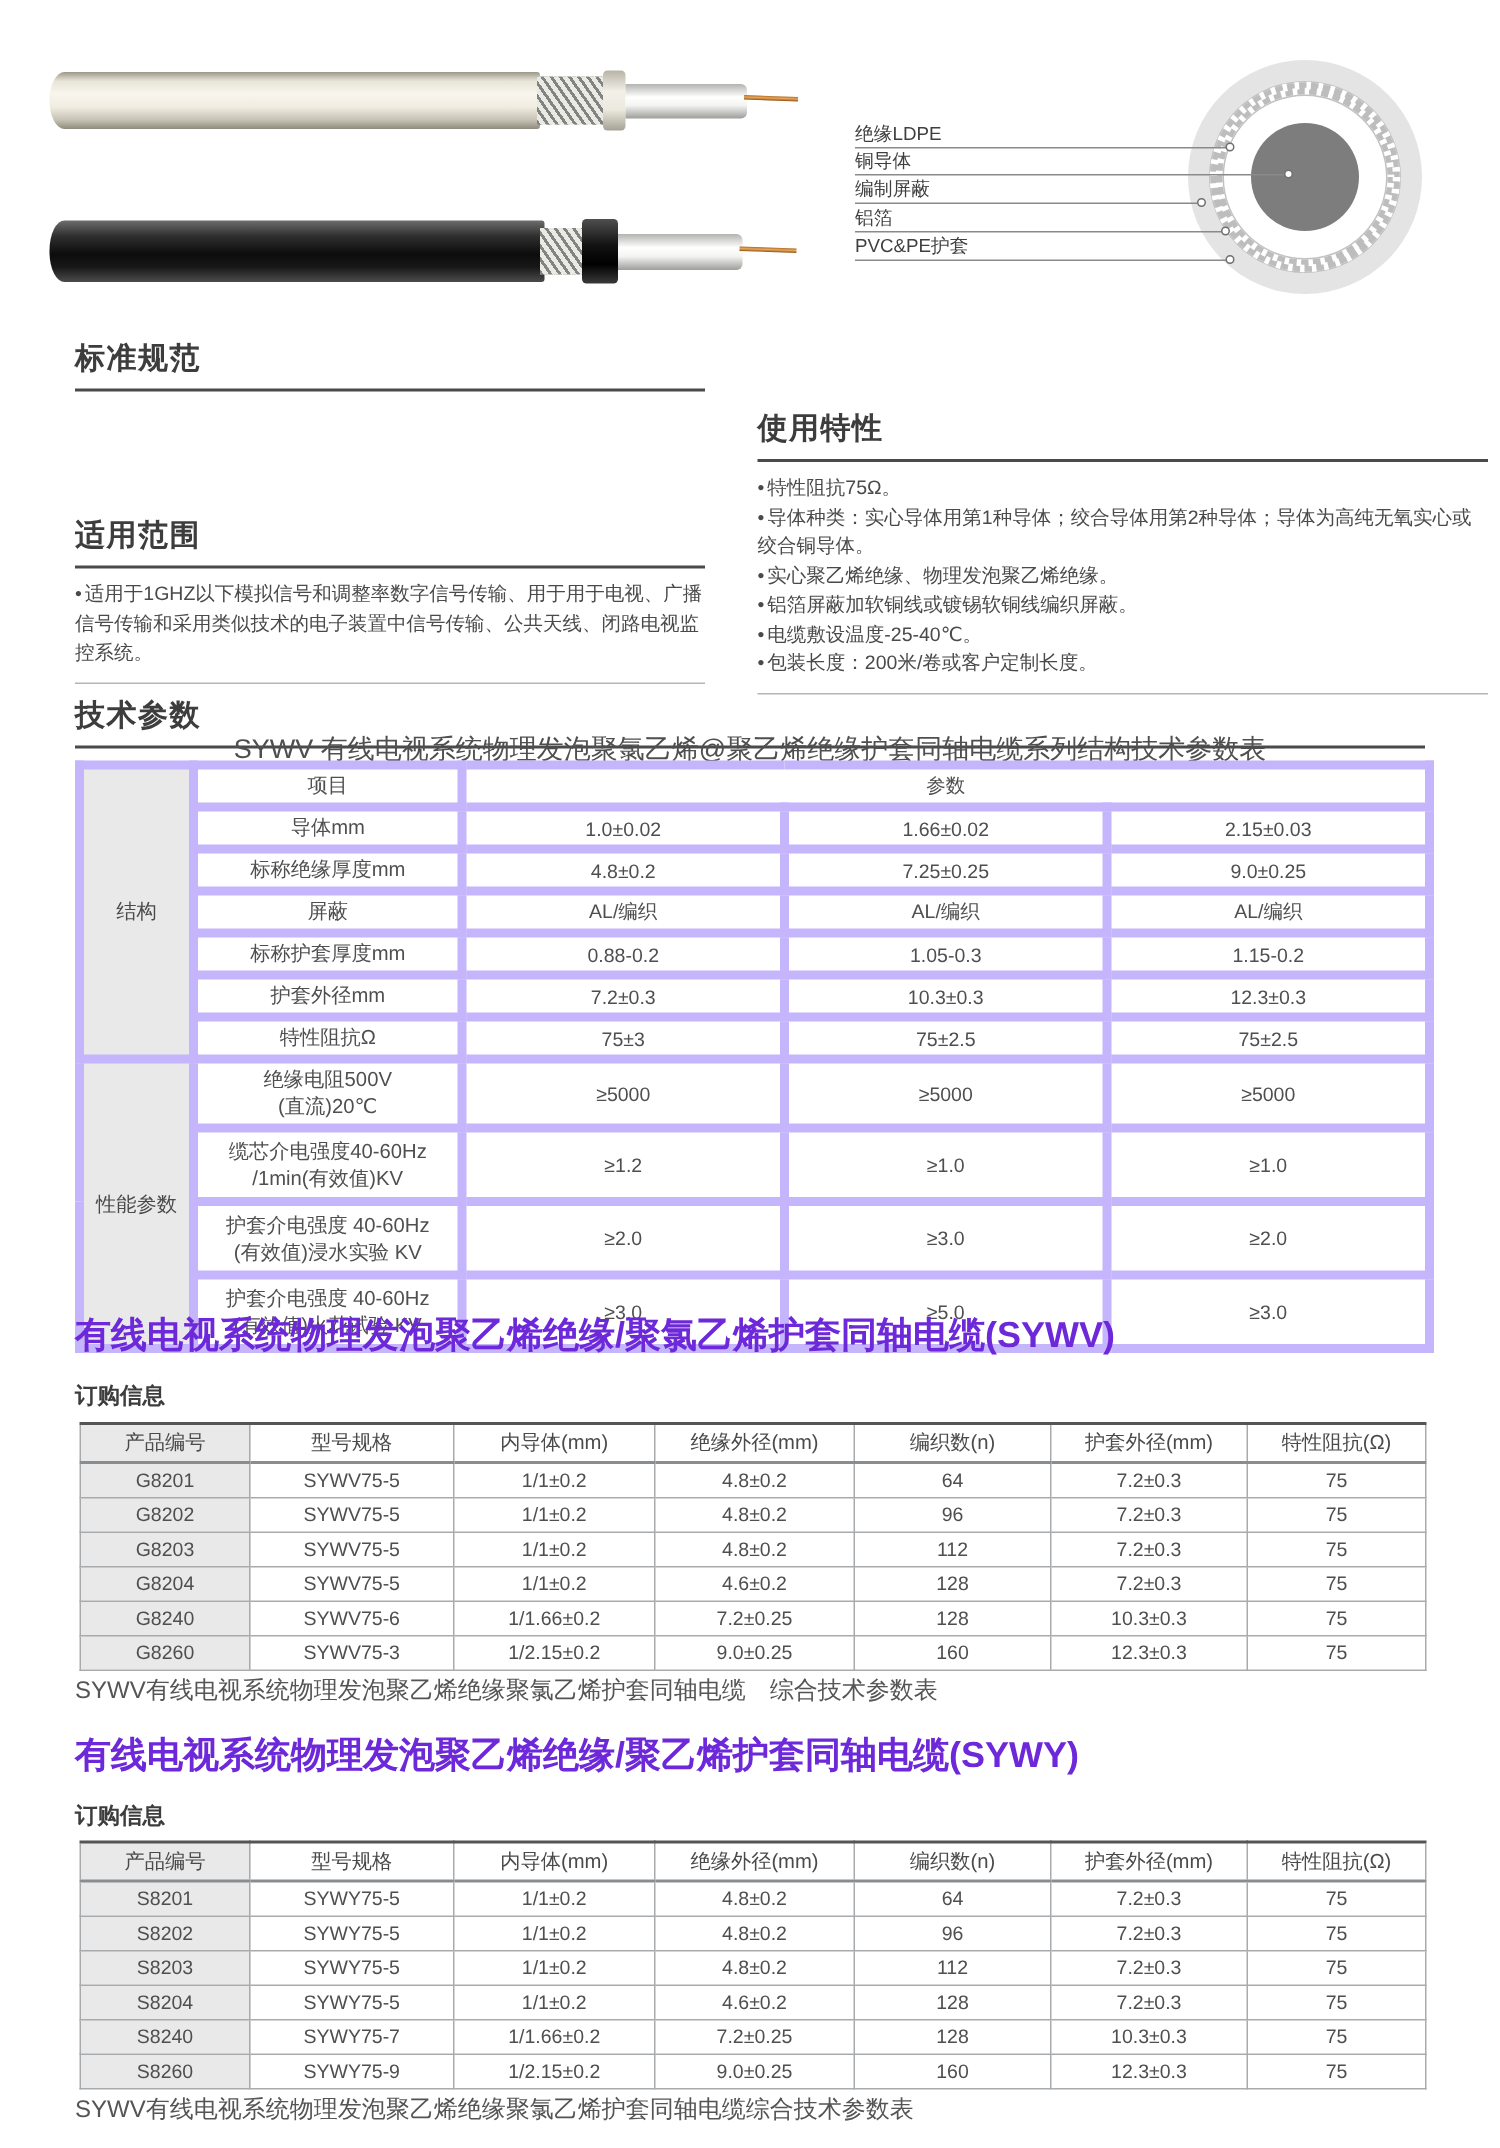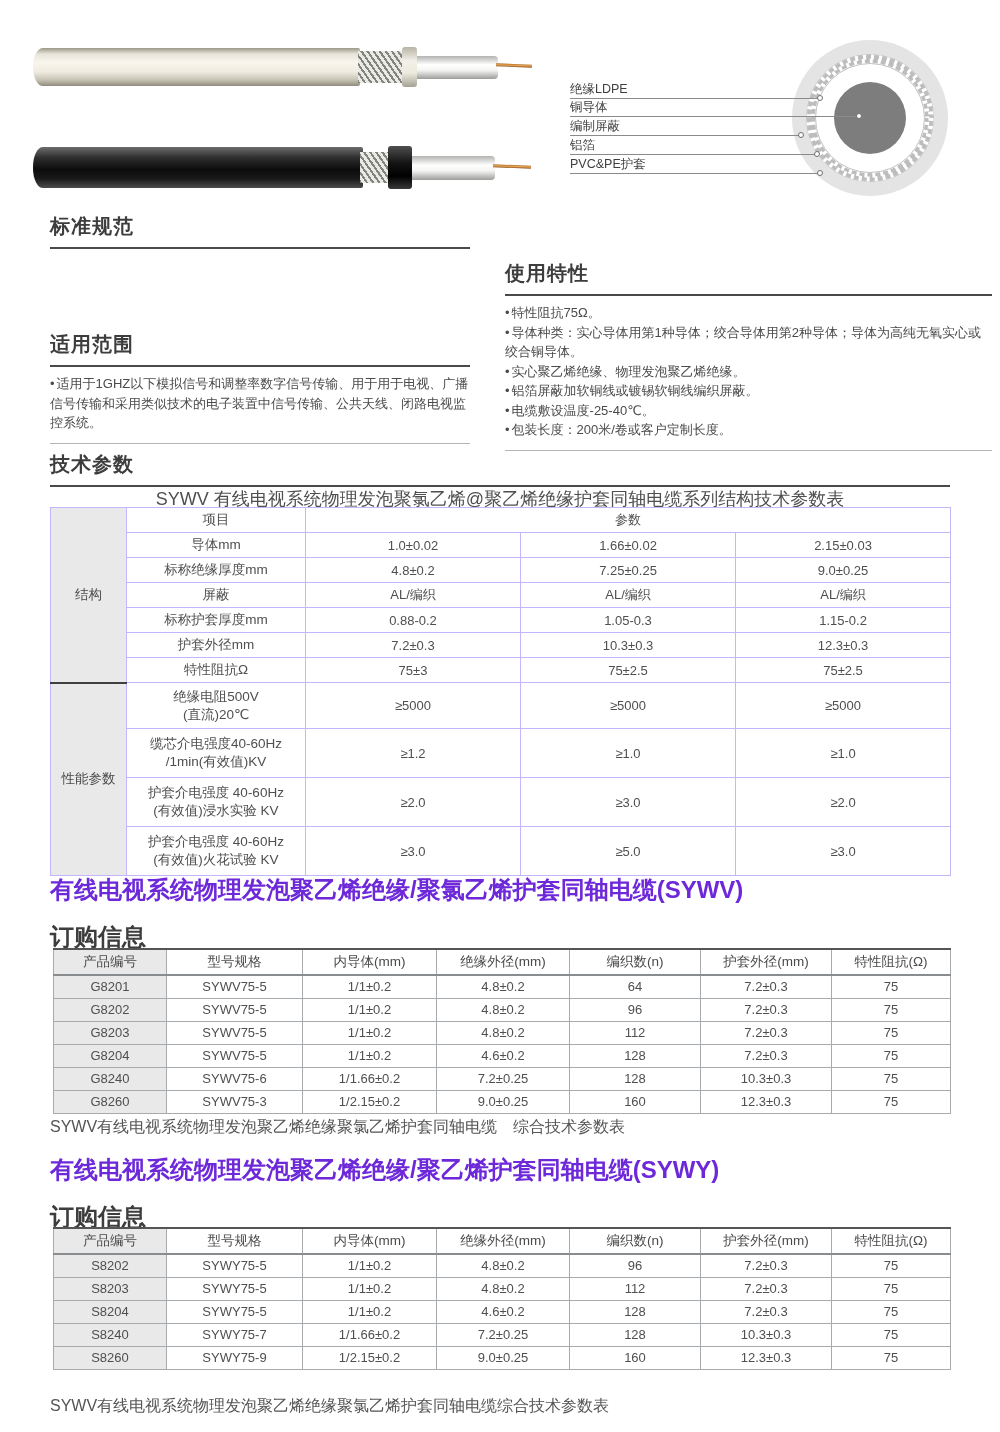--- a/index.html
+++ b/index.html
@@ -45,49 +45,49 @@
      border-bottom:1px solid #8a8a8a; }
   .diag-label::after { content:""; position:absolute; right:-2px; bottom:-3px; width:4px; height:4px;
      background:#fff; border:1px solid #6f6f6f; border-radius:50%; }
   .dl0 { top:81px;  width:251px; }
   .dl1 { top:99px;  width:290px; }
   .dl2 { top:118px; width:232px; }
   .dl3 { top:137px; width:248px; }
   .dl4 { top:156px; width:251px; }
 
   
-  .sec { position:absolute; }
+  .sec { position:absolute;margin-top:12px; }
   .sec-title { font-size:20px; font-weight:600; color:#3d3d3d; letter-spacing:1px; padding-bottom:7px;
      border-bottom:2px solid #4a4a4a; }
   .sec-body { padding:7px 0 10px 0; border-bottom:1px solid #b5b5b5; }
   .bullet { font-size:13px; color:#4a4a4a; line-height:1.5; }
   .bullet::before { content:"•"; margin-right:2px; }
   #sec-standard { left:50px; top:213px; width:420px; }
   #sec-usage    { left:505px; top:260px; width:487px; }
   #sec-scope    { left:50px;  top:331px; width:420px; }
   #sec-tech-head{ left:50px;  top:451px; width:900px; }
 
   
   #tech-title { position:absolute; left:50px; top:487px; width:900px; text-align:center;
      font-size:18px; color:#4f4f4f; }
   #tech-table { position:absolute; left:50px; top:507px; width:900px; border-collapse:collapse;
      table-layout:fixed; }
-  #tech-table td { border:1px solid #c4b5fd; font-size:13px; color:#4f4f4f; text-align:center;
+  #tech-table td { border:6px solid #c4b5fd; font-size:13px; color:#4f4f4f; text-align:center;
      vertical-align:middle; padding:2px 4px; }
   #tech-table .grp { background:#e9e9e9; font-size:13.5px; color:#4a4a4a; }
   #tech-table .grp-perf { border-top:2px solid #404040; }
   #tech-table .item { font-size:13.5px; }
   #tech-table .pre { white-space:pre-line; line-height:1.3; }
   #tech-table tr.h24 { height:25px; }
   #tech-table tr.h46 { height:46px; }
   #tech-table tr.h48 { height:49px; }
 
   
   .red-head { position:absolute; left:50px; width:900px; font-size:24px; font-weight:700; color:#6d28d9; }
-  .order-title { position:absolute; left:50px; font-size:24px; font-weight:600; color:#3d3d3d; }
+  .order-title { position:absolute; left:50px; font-size:15px; font-weight:600; color:#3d3d3d; }
   .order-table { position:absolute; left:53px; width:897px; border-collapse:collapse; table-layout:fixed;
      border-top:2px solid #555; }
   .order-table th { border:1px solid #a8abae; border-bottom:2px solid #8a8d90; font-size:13.5px;
      font-weight:normal; color:#4a4a4a; height:26px; text-align:center; }
   .order-table td { border:1px solid #a8abae; font-size:13px; color:#4f4f4f; height:23px;
      text-align:center; }
   .order-table .shade { background:#e9e9e9; }
   .footnote { position:absolute; left:50px; font-size:16px; color:#555; }
 
   #sywv-head  { top:874px; }
@@ -347,20 +347,29 @@
           <th>型号规格</th>
           <th>内导体(mm)</th>
           <th>绝缘外径(mm)</th>
           <th>编织数(n)</th>
           <th>护套外径(mm)</th>
           <th>特性阻抗(Ω)</th>
         </tr>
       </thead>
     <tbody>
         <tr>
+          <td class="shade">S8201</td>
+          <td>SYWY75-5</td>
+          <td>1/1±0.2</td>
+          <td>4.8±0.2</td>
+          <td>64</td>
+          <td>7.2±0.3</td>
+          <td>75</td>
+        </tr>
+        <tr>
           <td class="shade">S8202</td>
           <td>SYWY75-5</td>
           <td>1/1±0.2</td>
           <td>4.8±0.2</td>
           <td>96</td>
           <td>7.2±0.3</td>
           <td>75</td>
         </tr>
         <tr>
           <td class="shade">S8203</td>

